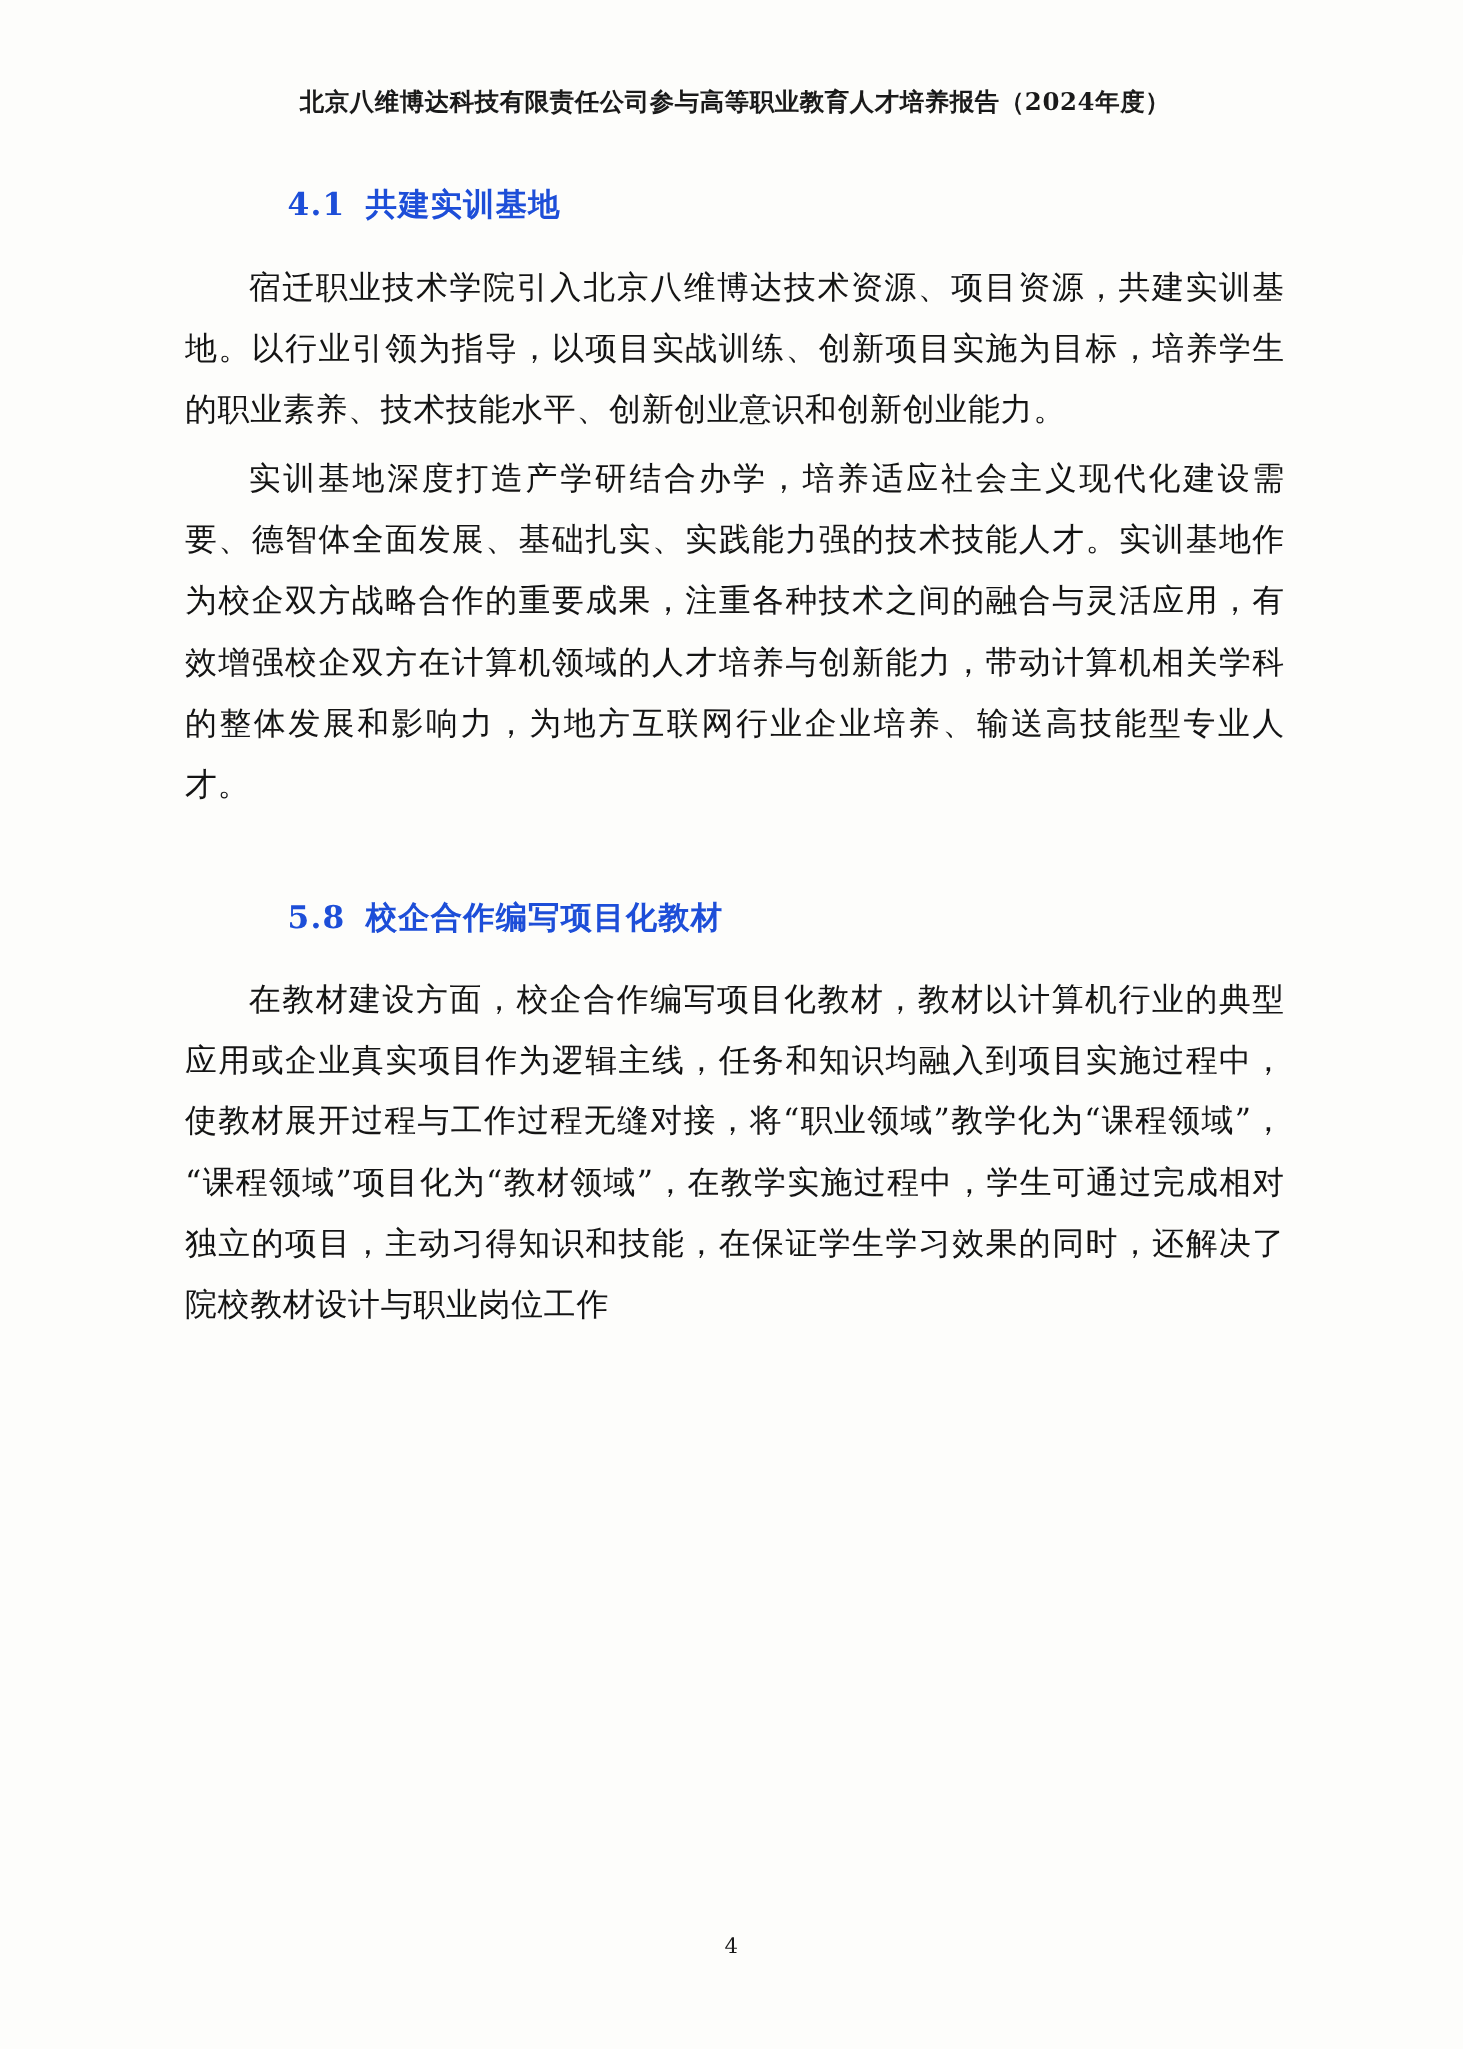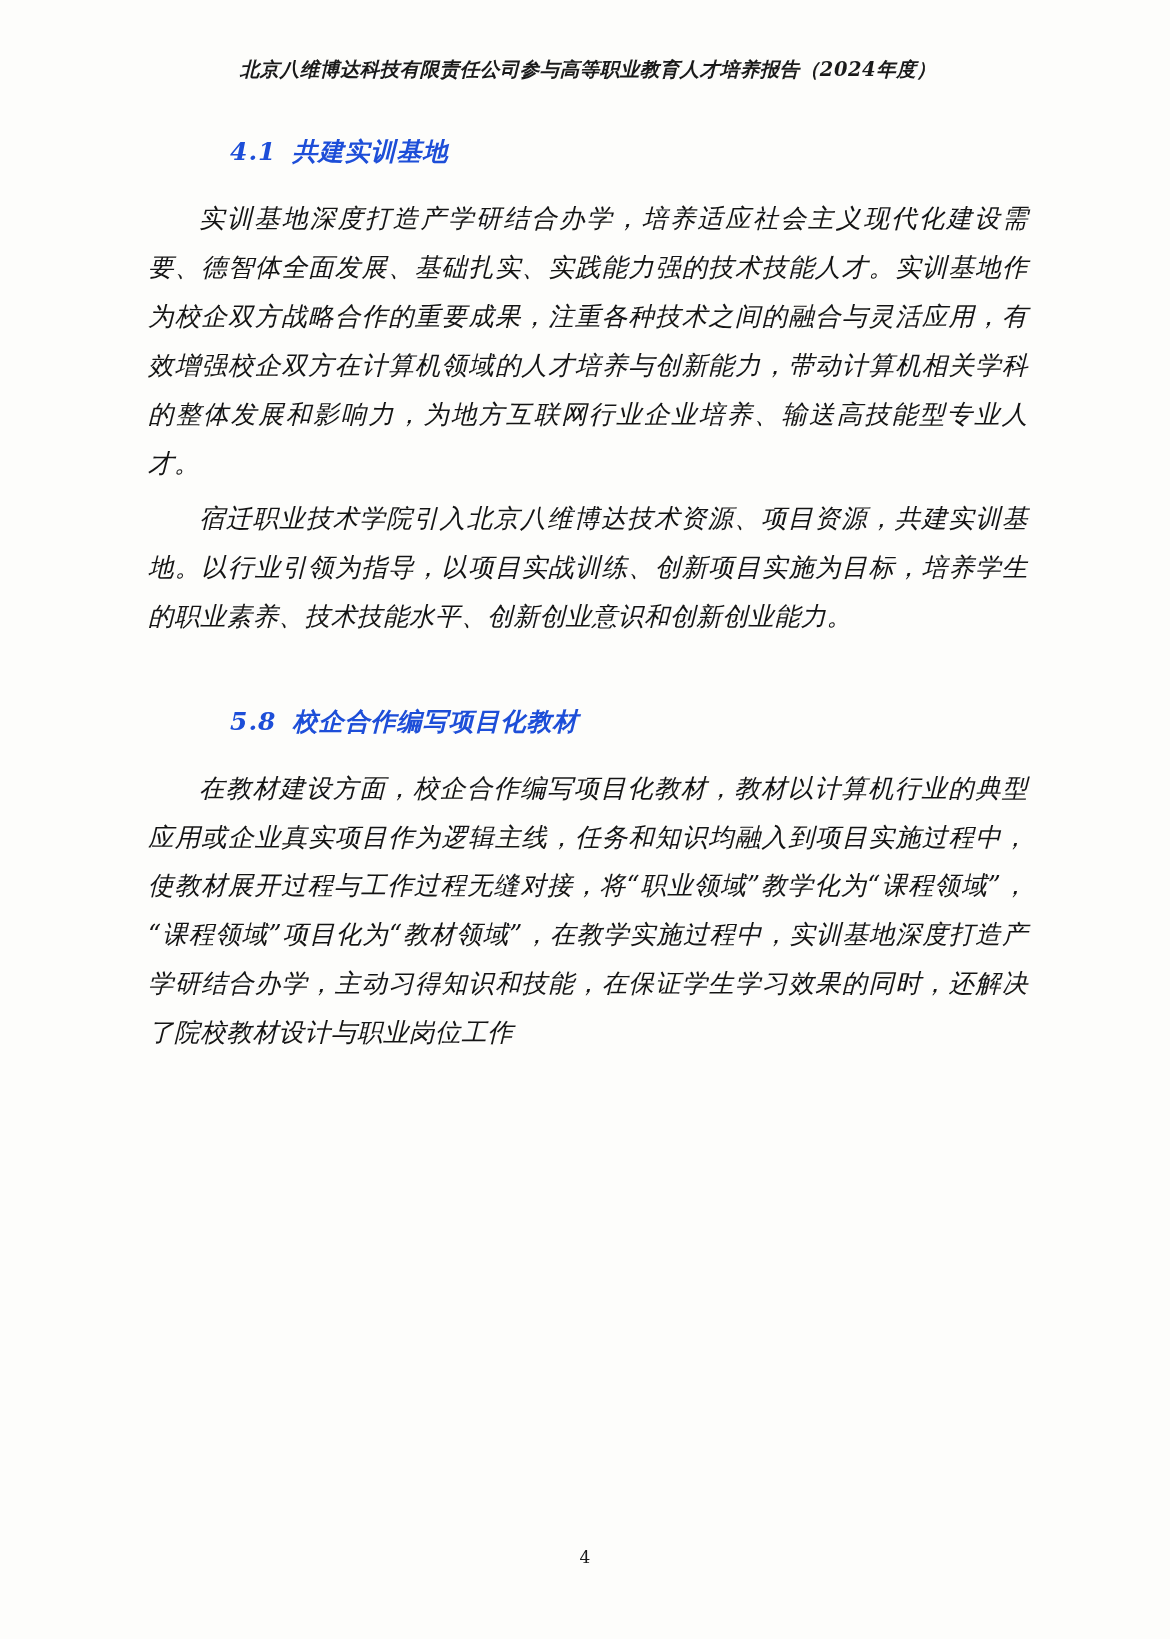--- a/index.html
+++ b/index.html
@@ -16,23 +16,22 @@
     width: 1170px;
     height: 1639px;
     margin: 0 auto;
     background: #fdfdfb;
     box-sizing: border-box;
     overflow: hidden;
   }
   .page-inner {
     position: absolute;
     left: 148px;
-    top: 56px;
+    top: 68px;
     width: 880px;
-    font-style: italic;
   }
   .header-line {
     text-align: center;
     font-size: 19.5px;
     letter-spacing: 0.5px;
     color: #1a1a1a;
     font-weight: 700;
     margin-bottom: 52px;
     white-space: nowrap;
   }
@@ -78,28 +77,28 @@
 
 <div class="page">
   <div class="page-inner">
 
     <div class="header-line">北京八维博达科技有限责任公司参与高等职业教育人才培养报告（2024年度）</div>
 
     <h2 class="section-heading">
       <span class="num">4.1</span><span>共建实训基地</span>
     </h2>
 
+    <p class="body-text gap-para">宿迁职业技术学院引入北京八维博达技术资源、项目资源，共建实训基地。以行业引领为指导，以项目实战训练、创新项目实施为目标，培养学生的职业素养、技术技能水平、创新创业意识和创新创业能力。</p>
+
     <p class="body-text">实训基地深度打造产学研结合办学，培养适应社会主义现代化建设需要、德智体全面发展、基础扎实、实践能力强的技术技能人才。实训基地作为校企双方战略合作的重要成果，注重各种技术之间的融合与灵活应用，有效增强校企双方在计算机领域的人才培养与创新能力，带动计算机相关学科的整体发展和影响力，为地方互联网行业企业培养、输送高技能型专业人才。</p>
-
-    <p class="body-text gap-para">宿迁职业技术学院引入北京八维博达技术资源、项目资源，共建实训基地。以行业引领为指导，以项目实战训练、创新项目实施为目标，培养学生的职业素养、技术技能水平、创新创业意识和创新创业能力。</p>
 
     <div class="spacer-lg"></div>
 
     <h2 class="section-heading">
       <span class="num">5.8</span><span>校企合作编写项目化教材</span>
     </h2>
 
-    <p class="body-text">在教材建设方面，校企合作编写项目化教材，教材以计算机行业的典型应用或企业真实项目作为逻辑主线，任务和知识均融入到项目实施过程中，使教材展开过程与工作过程无缝对接，将“职业领域”教学化为“课程领域”，“课程领域”项目化为“教材领域”，在教学实施过程中，实训基地深度打造产学研结合办学，主动习得知识和技能，在保证学生学习效果的同时，还解决了院校教材设计与职业岗位工作</p>
+    <p class="body-text">在教材建设方面，校企合作编写项目化教材，教材以计算机行业的典型应用或企业真实项目作为逻辑主线，任务和知识均融入到项目实施过程中，使教材展开过程与工作过程无缝对接，将“职业领域”教学化为“课程领域”，“课程领域”项目化为“教材领域”，在教学实施过程中，学生可通过完成相对独立的项目，主动习得知识和技能，在保证学生学习效果的同时，还解决了院校教材设计与职业岗位工作</p>
 
   </div>
 
   <div class="page-number">4</div>
 </div>
 
 </body></html>

